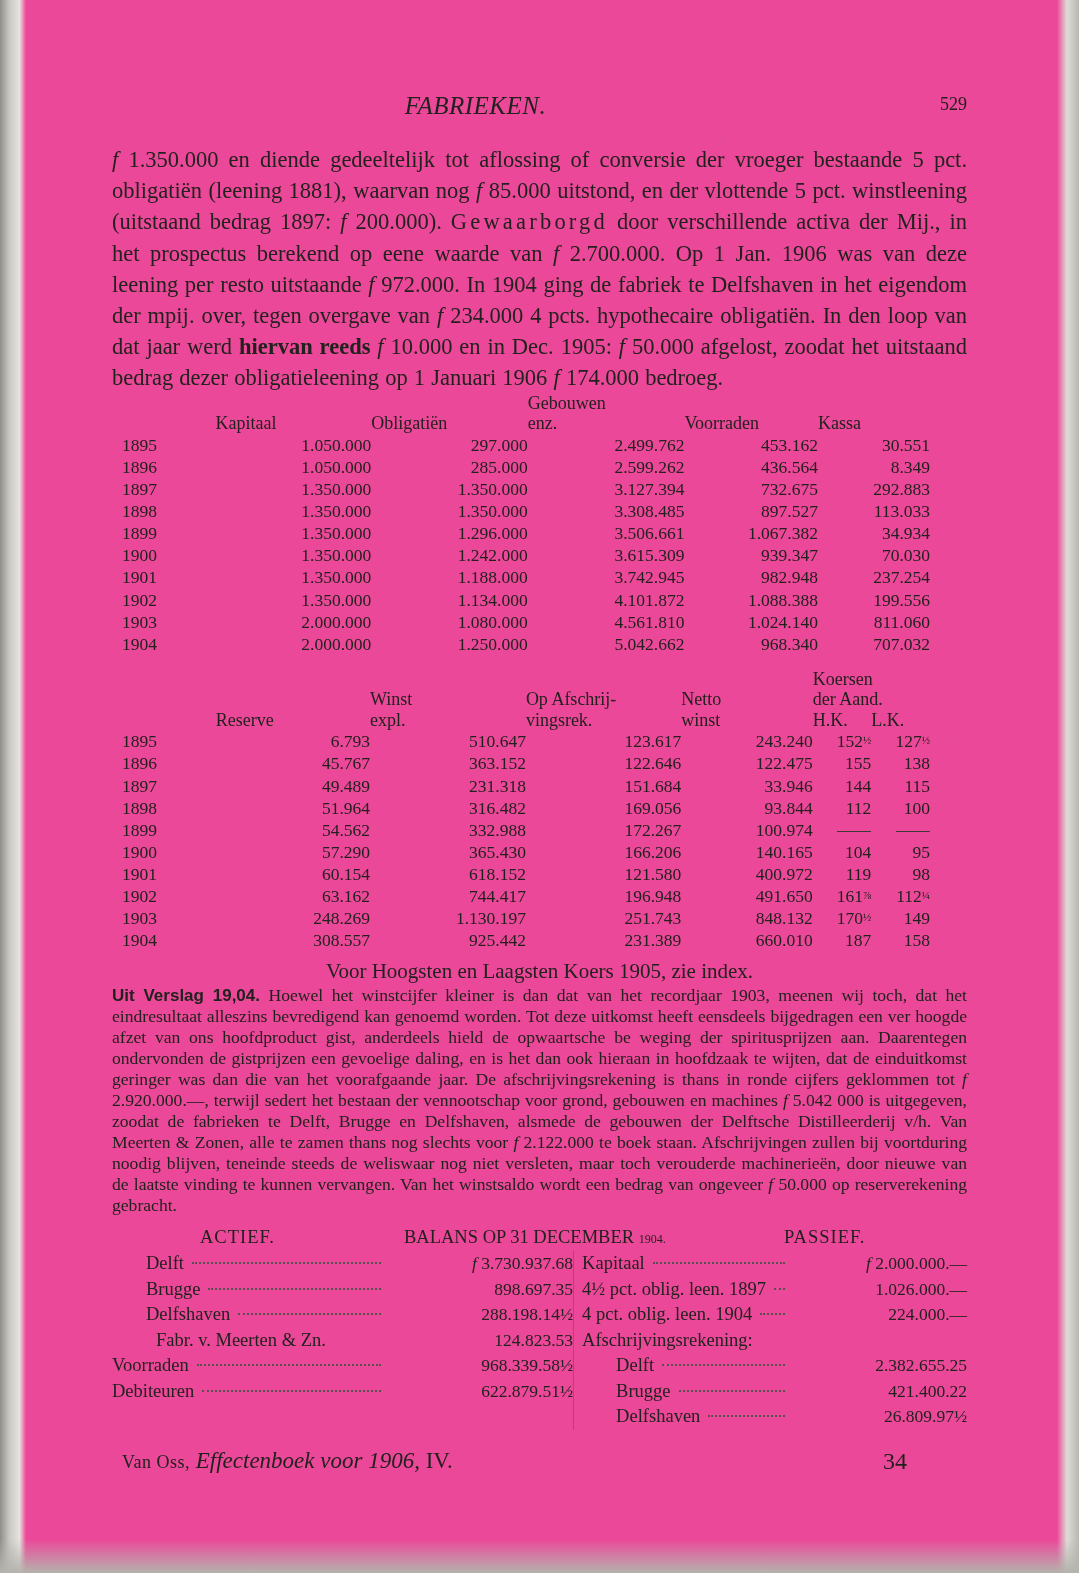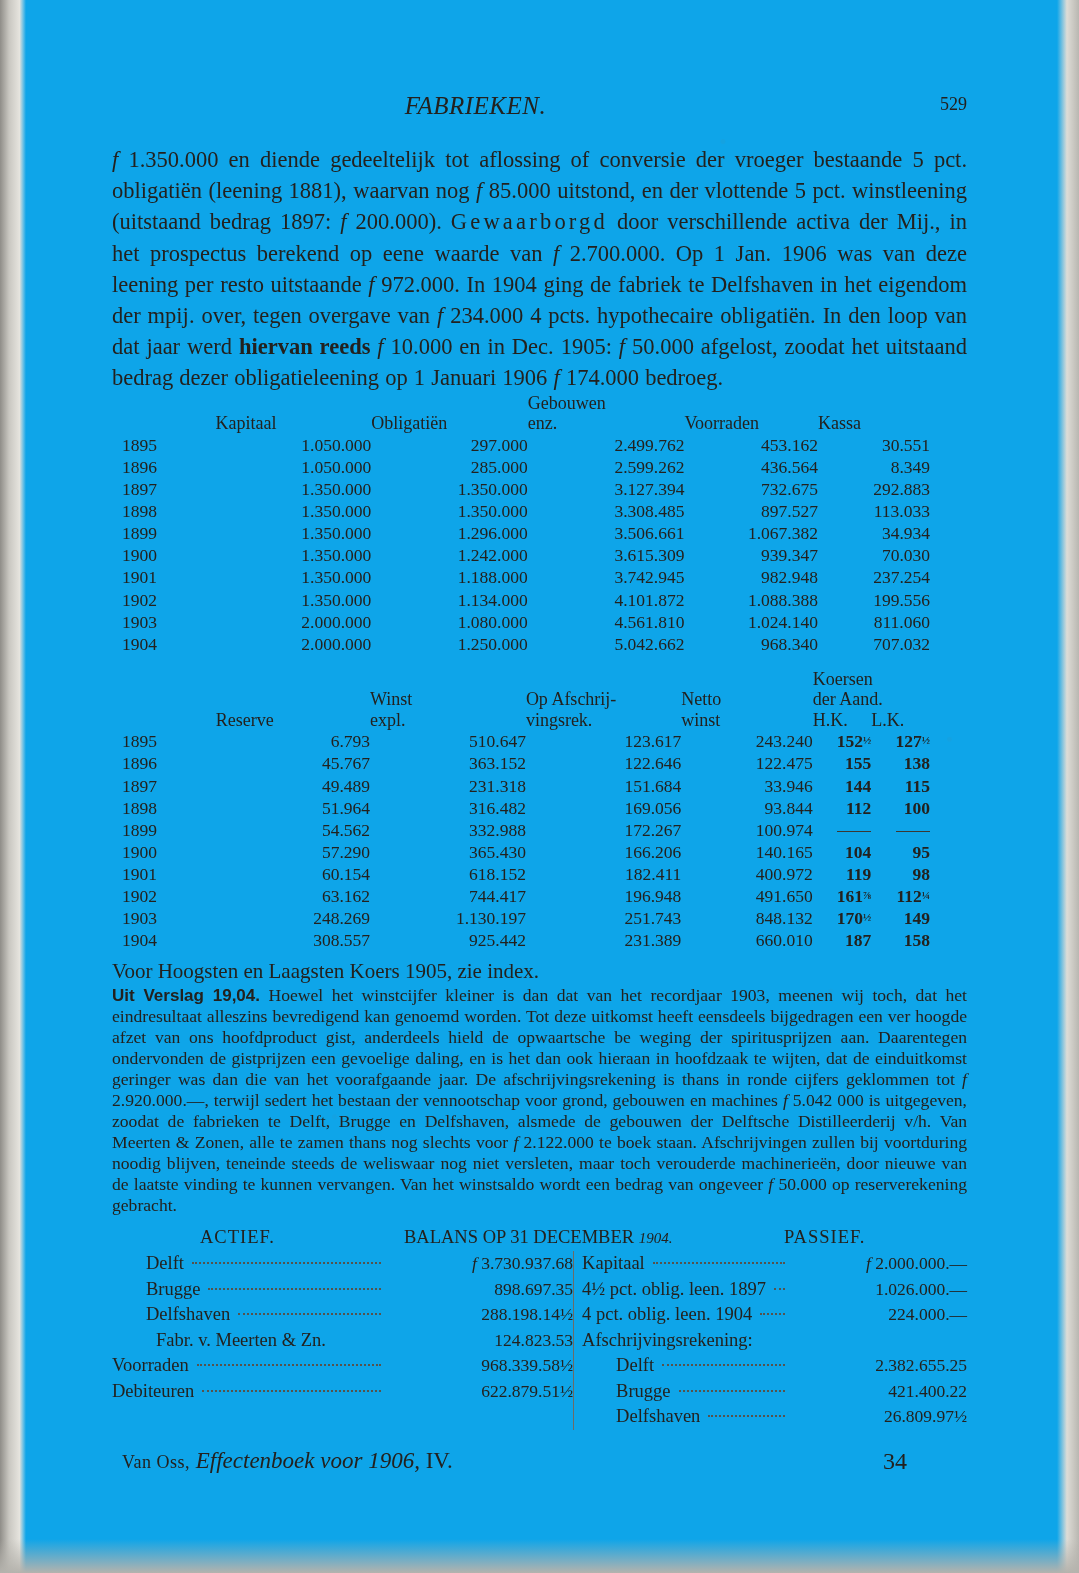--- a/index.html
+++ b/index.html
@@ -4,21 +4,21 @@
 <style>
   html, body {
     margin: 0;
     padding: 0;
     background: #9a9a97;
   }
   .page {
     position: relative;
     width: 1079px;
     height: 1573px;
-    background: #0ea5e9;
+    background: #ec4899;
     overflow: hidden;
     font-family: "Liberation Serif", serif;
     color: #23211e;
   }
   
   .scan-left-edge {
     position: absolute;
     left: 0; top: 0;
     width: 26px; height: 100%;
     background: linear-gradient(to right, #8f8d88 0%, #c9c7c1 35%, #e6e4de 75%, rgba(236,234,228,0) 100%);
@@ -123,21 +123,21 @@
   .t1 col.c-kas   { width: 120px; }
 
   .t2 col.c-year  { width: 104px; }
   .t2 col.c-res   { width: 168px; }
   .t2 col.c-win   { width: 168px; }
   .t2 col.c-afs   { width: 168px; }
   .t2 col.c-net   { width: 142px; }
   .t2 col.c-hk    { width: 62px; }
   .t2 col.c-lk    { width: 62px; }
 
-  td.hk, td.lk { text-align: right; padding-right: 4px; font-weight: bold; }
+  td.hk, td.lk { text-align: right; padding-right: 4px; }
   .frac {
     display: inline-block;
     font-size: 11px;
     vertical-align: 3px;
     line-height: 1;
   }
   .dashcell { text-align: center; }
   .dashcell span {
     display: inline-block;
     width: 34px;
@@ -146,21 +146,21 @@
   }
   .tbl-gap { height: 14px; }
   .hdr-koersen {
     text-align: right;
     padding-right: 16px;
     font-size: 18px;
   }
 
   
   .index-note {
-    text-align: left;
+    text-align: center;
     font-size: 21px;
     margin: 7px 0 1px 0;
   }
 
   
   .report {
     font-size: 17.6px;
     line-height: 21px;
     text-align: justify;
     margin: 0;
@@ -177,21 +177,21 @@
     margin-top: 9px;
     font-size: 18.5px;
     line-height: 25.5px;
   }
   .balans-head {
     position: relative;
     height: 26px;
   }
   .balans-head .a { position: absolute; left: 88px; letter-spacing: 1px; }
   .balans-head .m { position: absolute; left: 292px; }
-  .balans-head .m small { font-size: 15px; font-style: italic; }
+  .balans-head .m small { font-size: 12px; }
   .balans-head .p { position: absolute; left: 672px; letter-spacing: 1px; }
 
   .balans-body {
     display: flex;
     align-items: flex-start;
   }
   .bal-col {
     position: relative;
   }
   .bal-col.left  { width: 466px; }
@@ -474,21 +474,21 @@
           <td>365.430</td>
           <td>166.206</td>
           <td>140.165</td>
           <td class="hk"><span>104</span><span class="frac"></span></td>
           <td class="lk"><span>95</span><span class="frac"></span></td>
         </tr>
         <tr>
           <td class="year">1901</td>
           <td>60.154</td>
           <td>618.152</td>
-          <td>182.411</td>
+          <td>121.580</td>
           <td>400.972</td>
           <td class="hk"><span>119</span><span class="frac"></span></td>
           <td class="lk"><span>98</span><span class="frac"></span></td>
         </tr>
         <tr>
           <td class="year">1902</td>
           <td>63.162</td>
           <td>744.417</td>
           <td>196.948</td>
           <td>491.650</td>

